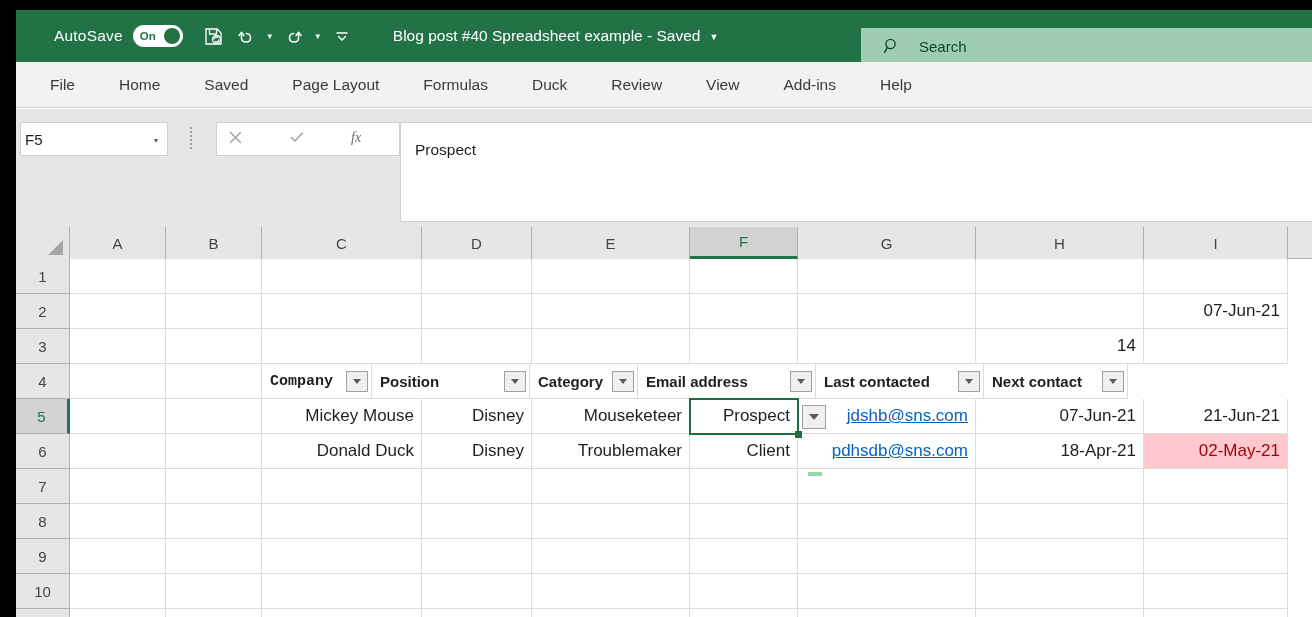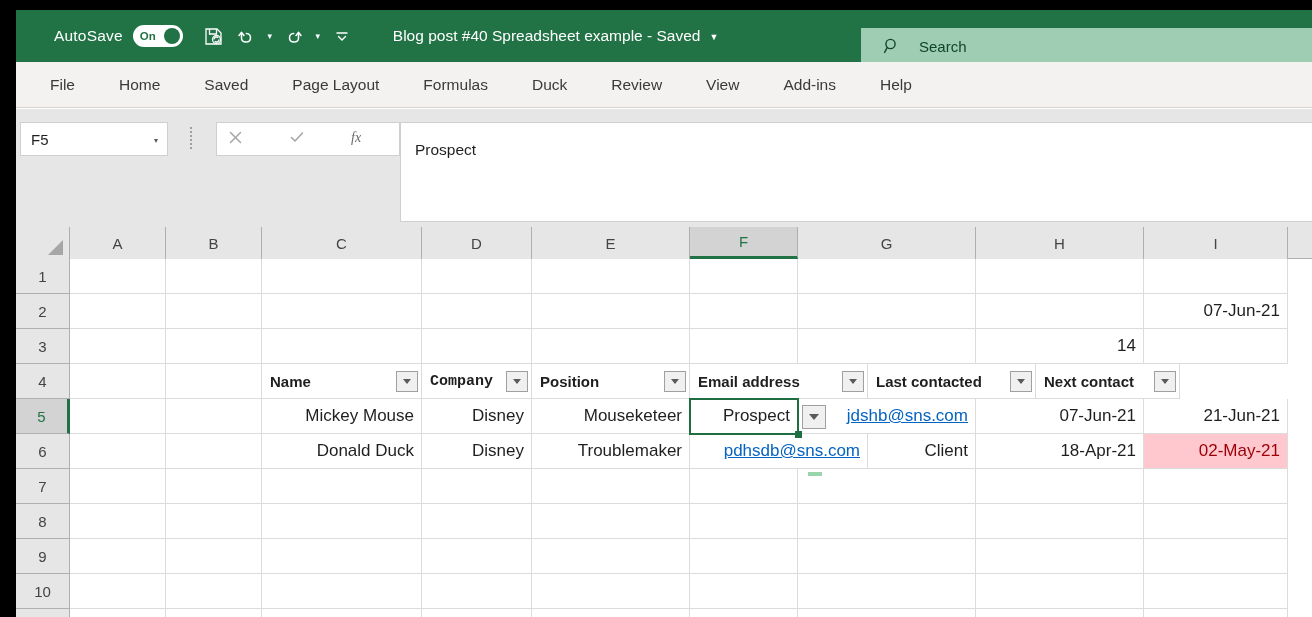--- a/index.html
+++ b/index.html
@@ -100,21 +100,21 @@
     position: absolute; left: 16px; top: 109px;
     width: 1296px; height: 118px;
     background: #e6e6e6;
   }
   #namebox {
     position: absolute; left: 4px; top: 13px;
     width: 148px; height: 34px;
     background: #ffffff; border: 1px solid #d0cece;
     display: flex; align-items: center;
   }
-  #namebox .nb-text { margin-left: 10px; font-size: 15px; color: #1f1f1f; }
+  #namebox .nb-text { margin-left: 4px; font-size: 15px; color: #1f1f1f; }
   #namebox .nb-caret {
     position: absolute; right: 9px; top: 13px;
     font-size: 8px; color: #5a5a5a;
   }
   #fbar-sep {
     position: absolute; left: 174px; top: 18px;
     width: 2px; height: 24px;
     background: repeating-linear-gradient(to bottom,#9e9e9e 0 2px,transparent 2px 4px);
   }
   #fbar-btns {
@@ -425,38 +425,38 @@
         <div class="cell" style="width: 108px; flex-basis: 108px;"></div>
         <div class="cell" style="width: 178px; flex-basis: 178px;"></div>
         <div class="cell right" style="width: 168px; flex-basis: 168px;">
           <span>14</span>
         </div>
         <div class="cell" style="width: 144px; flex-basis: 144px;"></div>
       </div>
       <div class="row">
         <div class="cell" style="width: 96px; flex-basis: 96px;"></div>
         <div class="cell" style="width: 96px; flex-basis: 96px;"></div>
-        <div class="cell hdrcell" style="width: 160px; flex-basis: 160px;">
-          <span>Name</span>
-          <span class="filter-btn">
-            <span class="fcar"></span>
-          </span>
-        </div>
         <div class="cell hdrcell" style="width: 110px; flex-basis: 110px; font-family: Liberation Mono, monospace;">
           <span>Company</span>
           <span class="filter-btn">
             <span class="fcar"></span>
           </span>
         </div>
         <div class="cell hdrcell" style="width: 158px; flex-basis: 158px;">
           <span>Position</span>
           <span class="filter-btn">
             <span class="fcar"></span>
           </span>
         </div>
+        <div class="cell hdrcell" style="width: 108px; flex-basis: 108px;">
+          <span>Category</span>
+          <span class="filter-btn">
+            <span class="fcar"></span>
+          </span>
+        </div>
         <div class="cell hdrcell" style="width: 178px; flex-basis: 178px;">
           <span>Email address</span>
           <span class="filter-btn">
             <span class="fcar"></span>
           </span>
         </div>
         <div class="cell hdrcell" style="width: 168px; flex-basis: 168px;">
           <span>Last contacted</span>
           <span class="filter-btn">
             <span class="fcar"></span>
@@ -499,25 +499,25 @@
         <div class="cell" style="width: 96px; flex-basis: 96px;"></div>
         <div class="cell right" style="width: 160px; flex-basis: 160px;">
           <span>Donald Duck</span>
         </div>
         <div class="cell right" style="width: 110px; flex-basis: 110px;">
           <span>Disney</span>
         </div>
         <div class="cell right" style="width: 158px; flex-basis: 158px;">
           <span>Troublemaker</span>
         </div>
+        <div class="cell right" style="width: 108px; flex-basis: 108px;">
+          <span>Client</span>
+        </div>
         <div class="cell right link" style="width: 178px; flex-basis: 178px;">
           <span class="lnk">pdhsdb@sns.com</span>
-        </div>
-        <div class="cell right" style="width: 108px; flex-basis: 108px;">
-          <span>Client</span>
         </div>
         <div class="cell right" style="width: 168px; flex-basis: 168px;">
           <span>18-Apr-21</span>
         </div>
         <div class="cell right alert" style="width: 144px; flex-basis: 144px;">
           <span>02-May-21</span>
         </div>
       </div>
       <div class="row">
         <div class="cell" style="width: 96px; flex-basis: 96px;"></div>

